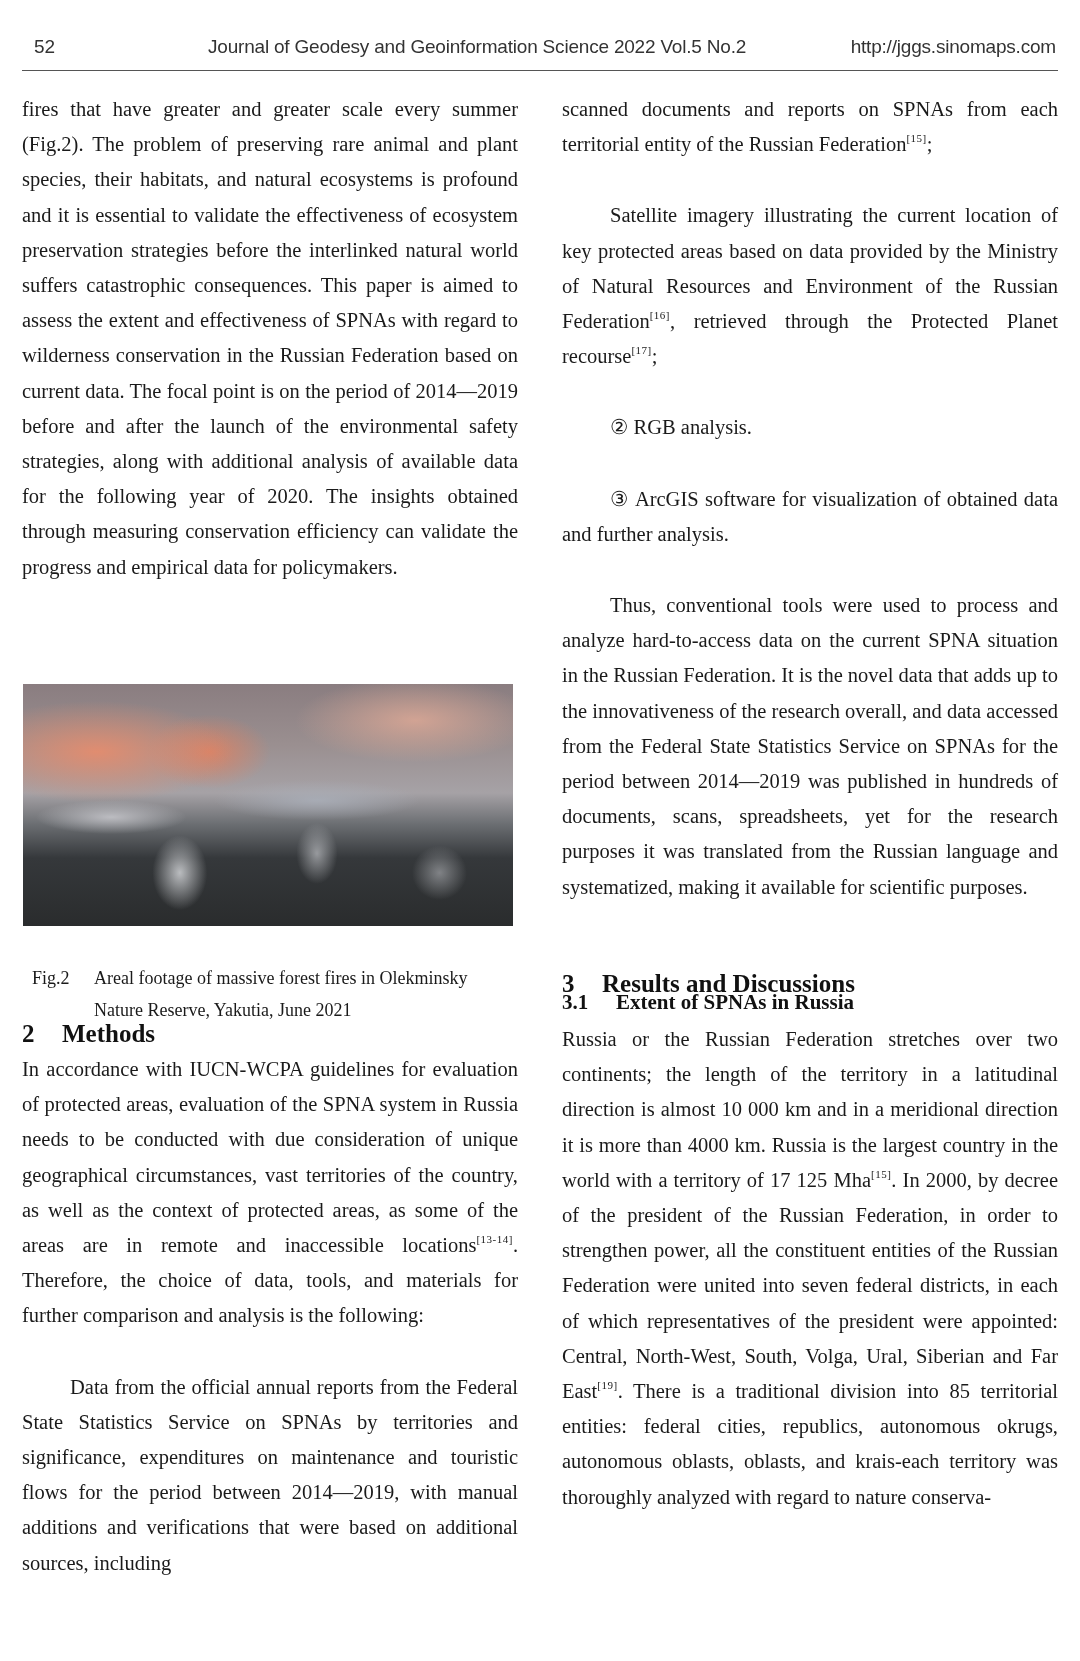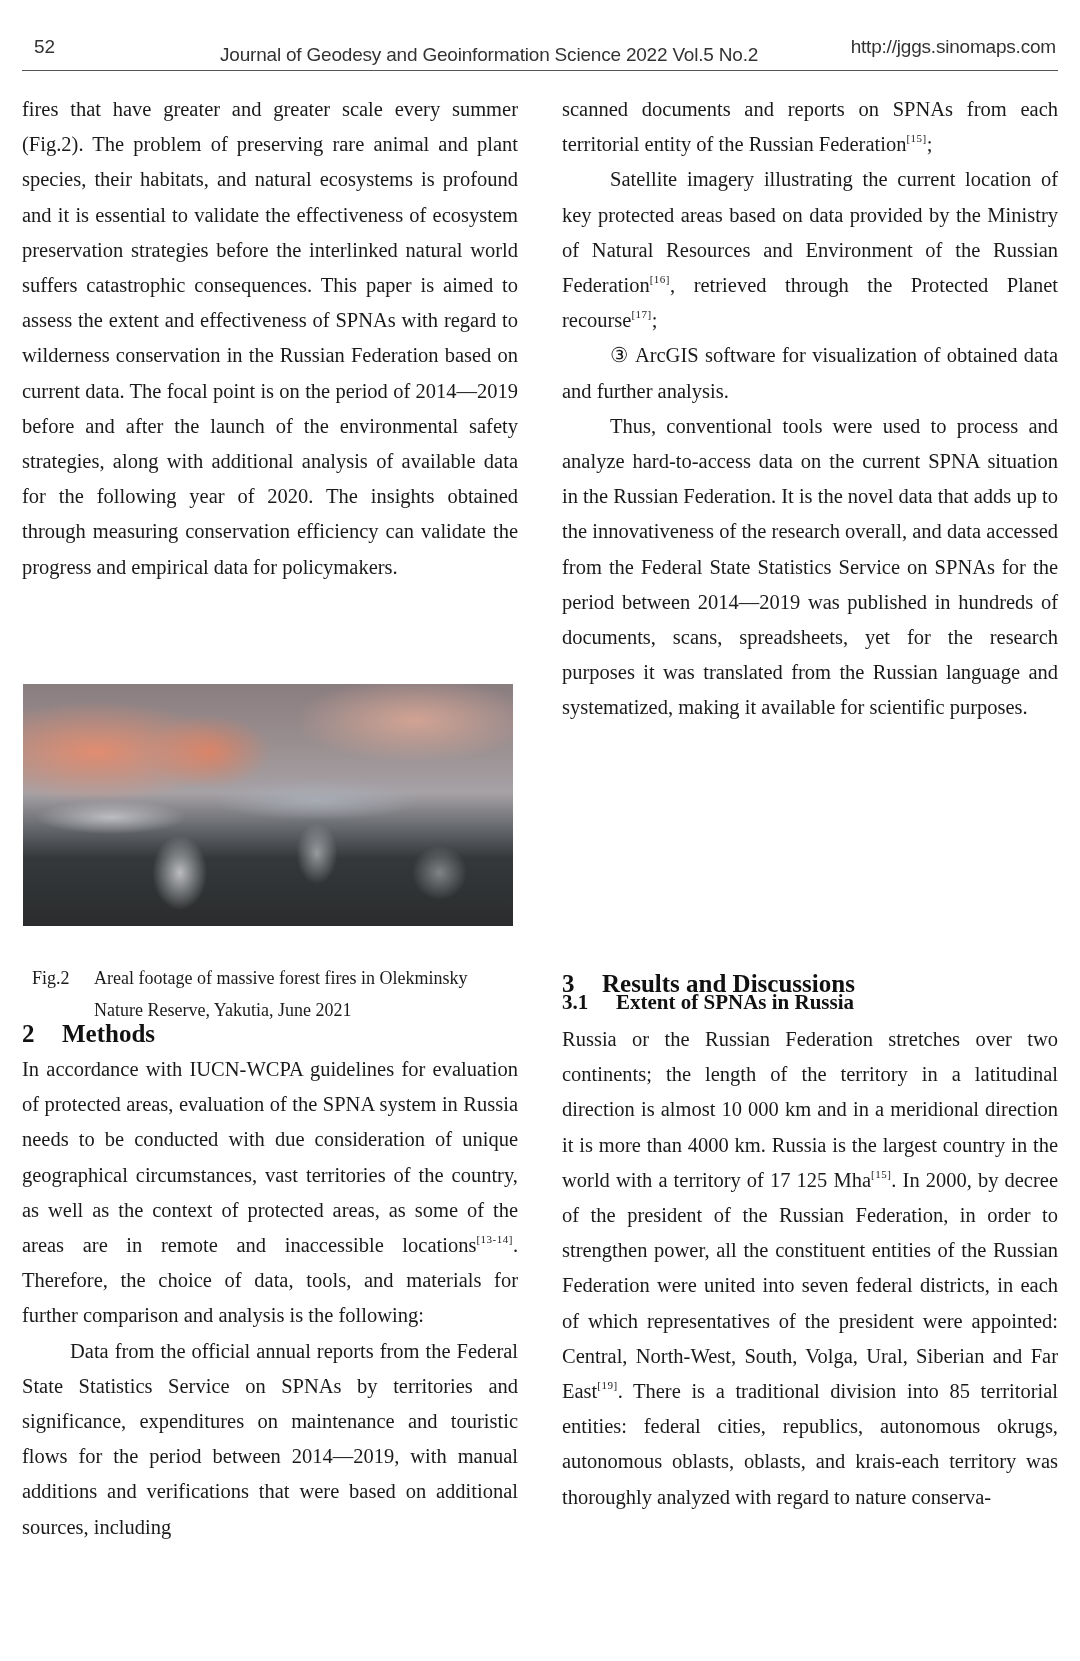--- a/index.html
+++ b/index.html
@@ -8,32 +8,32 @@
     font-family: "Liberation Serif", "DejaVu Serif", serif;
     color: #1a1a1a;
   }
   .header {
     position: absolute; left: 22px; right: 22px; top: 28px; height: 42px;
     border-bottom: 1.5px solid #555;
     font-family: "Liberation Sans", "DejaVu Sans", sans-serif;
     font-size: 19px; color: #333;
   }
   .header .page-num { position: absolute; left: 12px; top: 8px; }
-  .header .journal { position: absolute; left: 186px; top: 16px; letter-spacing: -0.2px; margin-left: 12px; }
+  .header .journal { position: absolute; left: 186px; top: 8px; letter-spacing: -0.2px; }
   .header .url { position: absolute; right: 2px; top: 8px; letter-spacing: -0.2px; }
 
   .col { position: absolute; top: 92px; width: 496px; }
   .col.left { left: 22px; }
   .col.right { left: 562px; }
 
   p.body {
     margin: 0; font-size: 20.5px; line-height: 35.2px; text-align: justify;
     text-align-last: left; hyphens: manual;
   }
-  p.indent { text-indent: 48px; }
+  p.indent { text-indent: 48px; margin-top: 36px; }
   sup { font-size: 11px; vertical-align: 9px; line-height: 0; letter-spacing: 0.5px; }
 
   .figure {
     position: absolute; left: 23px; top: 684px; width: 490px; height: 242px;
     background:
       radial-gradient(ellipse 40% 30% at 15% 28%, rgba(232,140,108,0.9), rgba(232,140,108,0) 70%),
       radial-gradient(ellipse 18% 22% at 38% 28%, rgba(225,128,95,0.85), rgba(225,128,95,0) 70%),
       radial-gradient(ellipse 35% 25% at 80% 15%, rgba(225,170,150,0.8), rgba(225,170,150,0) 70%),
       radial-gradient(ellipse 30% 12% at 60% 48%, rgba(170,175,185,0.85), rgba(170,175,185,0) 70%),
       radial-gradient(ellipse 22% 10% at 18% 55%, rgba(200,200,205,0.85), rgba(200,200,205,0) 70%),
@@ -84,20 +84,21 @@
 </div>
 
 <div class="col left" style="top:1052px;">
   <p class="body"><span>In accordance with IUCN-WCPA guidelines for evaluation of protected areas, evaluation of the SPNA system in Russia needs to be conducted with due consideration of unique geographical circumstances, vast territories of the country, as well as the context of protected areas, as some of the areas are in remote and inaccessible locations</span><sup>[13-14]</sup><span>. Therefore, the choice of data, tools, and materials for further comparison and analysis is the following:</span></p>
   <p class="body indent">Data from the official annual reports from the Federal State Statistics Service on SPNAs by territories and significance, expenditures on maintenance and touristic flows for the period between 2014—2019, with manual additions and verifications that were based on additional sources, including</p>
 </div>
 
 <div class="col right">
   <p class="body"><span>scanned documents and reports on SPNAs from each territorial entity of the Russian Federation</span><sup>[15]</sup><span>;</span></p>
   <p class="body indent"><span>Satellite imagery illustrating the current location of key protected areas based on data provided by the Ministry of Natural Resources and Environment of the Russian Federation</span><sup>[16]</sup><span>, retrieved through the Protected Planet recourse</span><sup>[17]</sup><span>;</span></p>
+  <p class="body indent">② RGB analysis.</p>
   <p class="body indent">③ ArcGIS software for visualization of obtained data and further analysis.</p>
   <p class="body indent">Thus, conventional tools were used to process and analyze hard-to-access data on the current SPNA situation in the Russian Federation. It is the novel data that adds up to the innovativeness of the research overall, and data accessed from the Federal State Statistics Service on SPNAs for the period between 2014—2019 was published in hundreds of documents, scans, spreadsheets, yet for the research purposes it was translated from the Russian language and systematized, making it available for scientific purposes.</p>
 </div>
 
 <div class="h-section" style="left:562px; top:938px;margin-top:32px;">
   <span class="num">3</span><span>Results and Discussions</span>
 </div>
 
 <div class="h-sub" style="left:562px; top:990px;">
   <span class="num">3.1</span><span>Extent of SPNAs in Russia</span>

